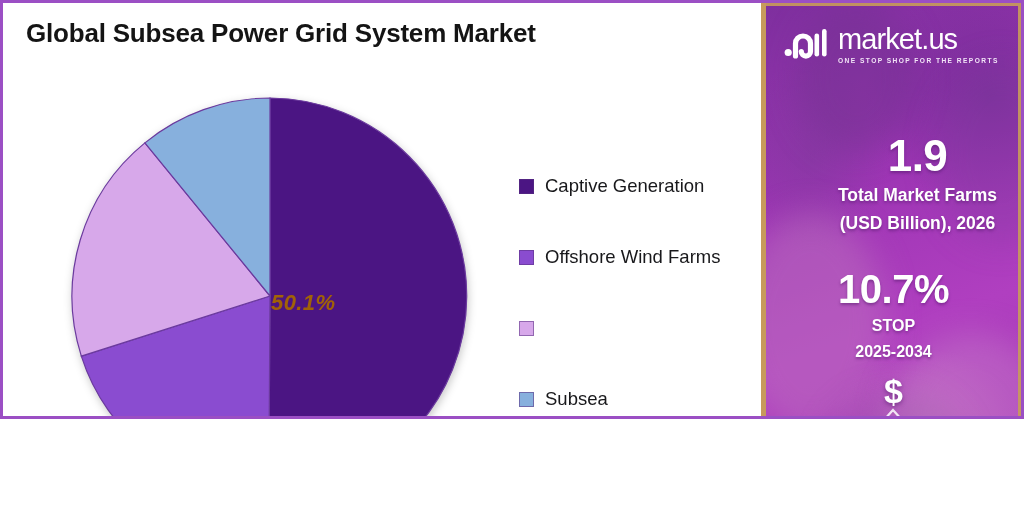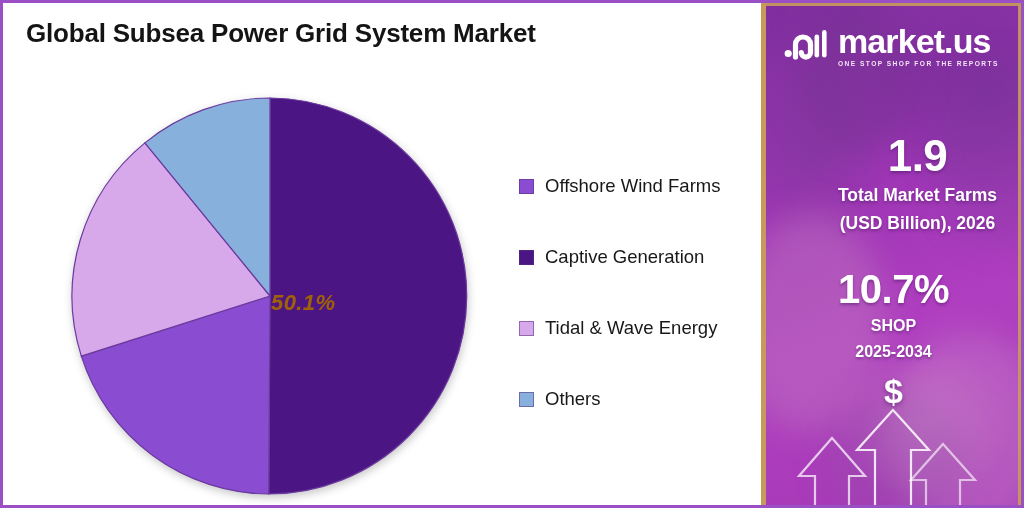--- a/index.html
+++ b/index.html
@@ -3,21 +3,21 @@
 <meta charset="utf-8">
 <style>
   html, body {
     margin: 0;
     padding: 0;
     background: #ffffff;
   }
   .screenshot {
     position: relative;
     width: 1024px;
-    height: 508px;
+    height: 419px;
     background: #ffffff;
     overflow: hidden;
     font-family: "Liberation Sans", sans-serif;
     box-sizing: border-box;
     border: 3px solid #9b4fc4;
   }
 
   
   .left-panel {
     position: absolute;
@@ -148,22 +148,22 @@
     position: absolute;
     left: 18px;
     top: 22px;
     display: flex;
     align-items: center;
     z-index: 6;
   }
   .logo-mark { width: 44px; height: 40px; flex: 0 0 44px; }
   .logo-text-wrap { margin-left: 10px; }
   .logo-word {
-    font-size: 34px;
-    font-weight: bold;
+    font-size: 29px;
+    font-weight: normal;
     color: #ffffff;
     line-height: 0.95;
     letter-spacing: -0.9px;
   }
   .logo-tag {
     font-size: 6.6px;
     font-weight: bold;
     color: #f2e4f7;
     letter-spacing: 1.45px;
     margin-top: 3px;
@@ -240,37 +240,36 @@
 
         <path d="M 199 199 L 73.90 45.85 A 198 198 0 0 1 199 1 Z" fill="#87b0dd" stroke="#6b3a9e" stroke-width="1.2"></path>
       </svg>
     </div>
 
     <div class="pie-label">50.1%</div>
 
     <div class="legend">
 
       <div class="legend-item">
+        <span class="legend-swatch" style="background:#4b1583"></span>
+        <span class="legend-label">Captive Generation</span>
+      </div>
+
+      <div class="legend-item">
         <span class="legend-swatch" style="background:#8a4cd0"></span>
         <span class="legend-label">Offshore Wind Farms</span>
       </div>
 
       <div class="legend-item">
-        <span class="legend-swatch" style="background:#4b1583"></span>
-        <span class="legend-label">Captive Generation</span>
-      </div>
-
-      <div class="legend-item">
         <span class="legend-swatch" style="background:#d7a8ea"></span>
-        <span class="legend-label">Tidal &amp; Wave Energy</span>
       </div>
 
       <div class="legend-item">
         <span class="legend-swatch" style="background:#87b0dd"></span>
-        <span class="legend-label">Others</span>
+        <span class="legend-label">Subsea</span>
       </div>
 
     </div>
   </div>
 
   <div class="right-panel">
 
     <div class="bg-blob blob-a"></div>
     <div class="bg-blob blob-b"></div>
     <div class="bg-blob blob-c"></div>
@@ -293,21 +292,21 @@
     </div>
 
     <div class="stat-block stat-size">
       <div class="stat-value stat-value-lg">1.9</div>
       <div class="stat-caption">Total Market Farms</div>
       <div class="stat-caption">(USD Billion), 2026</div>
     </div>
 
     <div class="stat-block stat-cagr">
       <div class="stat-value">10.7%</div>
-      <div class="stat-caption stat-caption-sm">SHOP</div>
+      <div class="stat-caption stat-caption-sm">STOP</div>
       <div class="stat-caption stat-caption-sm">2025-2034</div>
     </div>
 
     <div class="arrows-area">
       <div class="dollar-sign">$</div>
       <svg viewBox="0 0 255 150" width="255" height="150">
 
         <path d="M127 44 L163 84 L145 84 L145 150 L109 150 L109 84 L91 84 Z" fill="none" stroke="rgba(255,255,255,0.85)" stroke-width="2.2"></path>
 
         <path d="M66 72 L99 110 L83 110 L83 150 L49 150 L49 110 L33 110 Z" fill="none" stroke="rgba(255,255,255,0.72)" stroke-width="2.2"></path>

